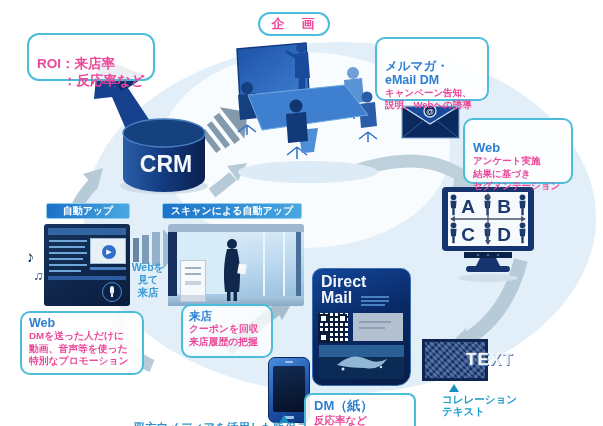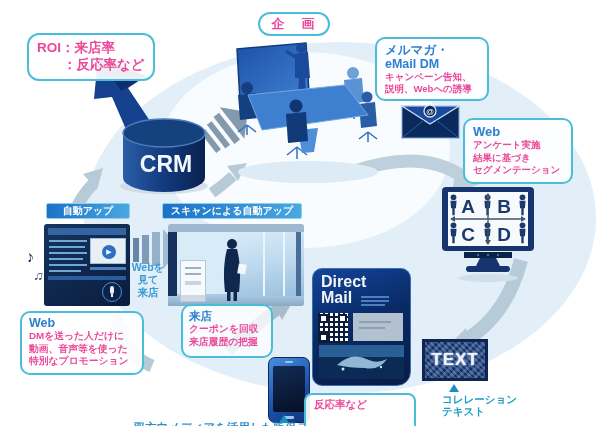--- a/index.html
+++ b/index.html
@@ -1,20 +1,20 @@
 <!DOCTYPE html>
 <html><head>
 <meta charset="utf-8">
 <style>
   html,body{margin:0;padding:0;background:#fff;}
   #canvas{position:relative;width:603px;height:426px;background:#ffffff;overflow:hidden;
           font-family:"Liberation Sans","DejaVu Sans",sans-serif;}
   .abs{position:absolute;}
   .cyanbox{position:absolute;background:rgba(255,255,255,0.92);border:2px solid #4bbcda;
-           border-radius:10px;box-sizing:border-box;padding:4px 8px;}
+           border-radius:10px;box-sizing:border-box;padding:20px 8px;}
   .t-blue{color:#2e7fd0;font-weight:bold;}
   .t-dark{color:#ec4899;font-weight:bold;}
   .bar{position:absolute;height:16px;background:linear-gradient(90deg,#1b72c8,#4aa8e0);
        border:1px solid #8fd0ee;color:#fff;font-size:10px;font-weight:bold;text-align:center;
        line-height:14px;box-sizing:border-box;border-radius:2px;white-space:nowrap;overflow:hidden;}
   .tri-up{position:absolute;width:0;height:0;border-left:5px solid transparent;
           border-right:5px solid transparent;border-bottom:8px solid #1a8fc0;}
   .webpanel{position:absolute;left:44px;top:224px;width:86px;height:82px;border-radius:3px;
             background:linear-gradient(150deg,#16355e,#0a1c3e);}
   .storepanel{position:absolute;left:168px;top:224px;width:136px;height:82px;border-radius:3px;
@@ -25,21 +25,21 @@
   .qr{position:absolute;left:5px;top:44px;width:30px;height:30px;background-color:#fff;
       background-image:repeating-linear-gradient(0deg,#0a1c3a 0 2px,transparent 2px 5px),
                        repeating-linear-gradient(90deg,#0a1c3a 0 2px,transparent 2px 5px);}
   .qrf{position:absolute;width:9px;height:9px;border:2px solid #0a1c3a;background:#fff;box-sizing:border-box;}
   .textbadge{position:absolute;left:422px;top:339px;width:66px;height:42px;box-sizing:border-box;
       border:3px solid #0d2550;background-color:#10306a;
       background-image:repeating-linear-gradient(45deg,rgba(255,255,255,0.18) 0 2px,transparent 2px 4px),
                        repeating-linear-gradient(-45deg,rgba(160,190,230,0.25) 0 3px,transparent 3px 6px);
       text-align:center;}
   .textbadge span{font-size:17px;font-weight:bold;color:#f0f4f8;letter-spacing:1px;line-height:36px;
-      text-shadow:0 0 2px rgba(255,255,255,0.85),1px 1px 0 #2a5ca8;}
+      text-shadow:0 0 2px rgba(255,255,255,0.85),1px 1px 0 #2a5ca8;padding-left:41px;}
   .phone{position:absolute;left:268px;top:357px;width:40px;height:64px;border-radius:7px;
       border:1px solid #0a2a5c;background:linear-gradient(145deg,#4a8fe0,#1a4fa8 60%,#0e3578);}
   .clipline{position:absolute;left:134px;top:417px;width:176px;height:9px;overflow:hidden;}
   .clipline span{font-size:11px;font-weight:bold;color:#2e8fc8;white-space:nowrap;letter-spacing:0.5px;}
 </style>
 </head>
 <body>
 
 <div id="canvas">
 
@@ -309,20 +309,21 @@
   </div>
 
   <div class="phone">
     <div class="abs" style="left:16px;top:3px;width:8px;height:2px;border-radius:1px;background:#9fc4e8"></div>
     <div class="abs" style="left:4px;top:8px;width:32px;height:46px;border-radius:2px;background:linear-gradient(160deg,#122c54,#060f26)"></div>
     <div class="abs" style="left:15px;top:58px;width:10px;height:2.5px;border-radius:1px;background:#9fc4e8"></div>
   </div>
   <div class="tri-up" style="left:279px;top:415px"></div>
 
   <div class="cyanbox" style="left:304px;top:393px;width:112px;height:46px;border-radius:8px;padding:3px 8px">
+    <div class="t-blue" style="font-size:13px;line-height:16px">DM（紙）</div>
     <div class="t-dark" style="font-size:10.5px;line-height:13px">反応率など</div>
   </div>
 
   <div class="clipline">
     <span>双方向メディアを活用した販促テキスト</span>
   </div>
 
 </div>
 
 </body></html>

